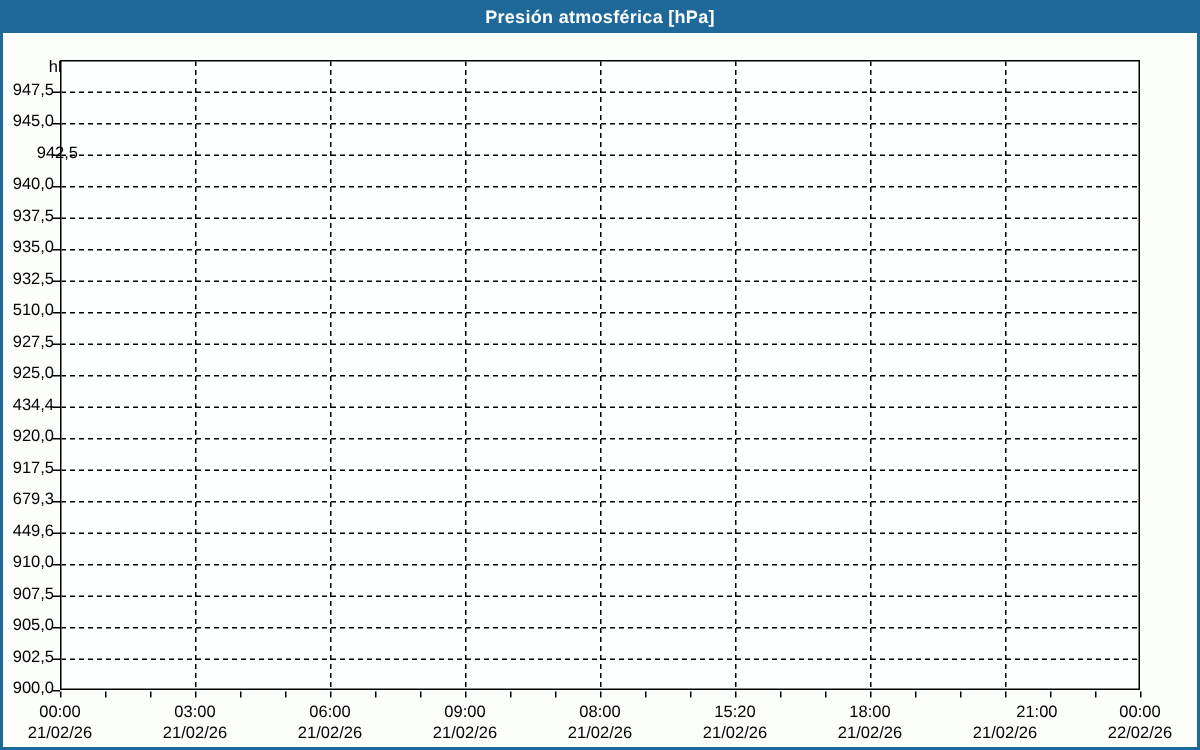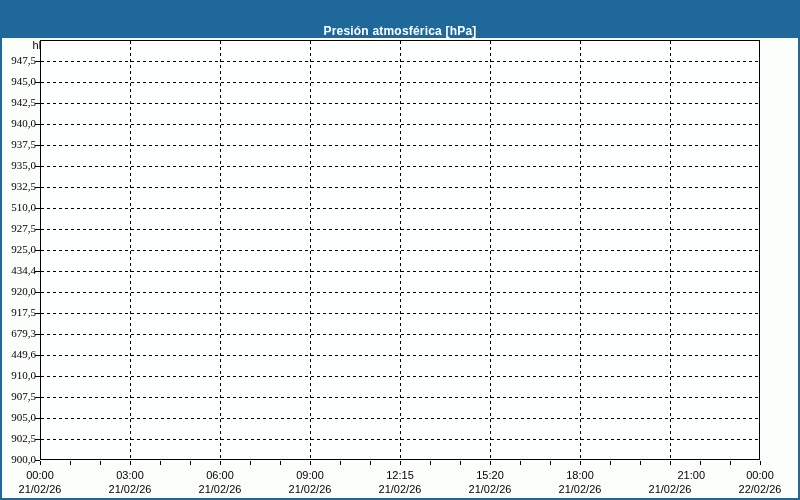--- a/index.html
+++ b/index.html
@@ -7,35 +7,35 @@
     --bg:#fcfefc; --plotbg:#feffff; --label:#000000;
   }
   html,body{margin:0;padding:0;}
   body{
     width:800px;height:500px;position:relative;overflow:hidden;
     background:var(--bg);
     font-family:"Liberation Sans",sans-serif;color:var(--label);
   }
   .frame{position:absolute;inset:0;border:2px solid var(--frame);box-sizing:border-box;}
   .titlebar{
-    position:absolute;top:0;left:0;width:800px;height:38px;background:var(--frame);
-    display:flex;align-items:flex-end;justify-content:center;
+    position:absolute;top:0;left:0;width:800px;height:22px;background:var(--frame);
+    display:flex;align-items:center;justify-content:center;
   }
   .titlebar .title{color:var(--title-text);font-weight:bold;font-size:12px;letter-spacing:0.2px;}
   .plot{
     position:absolute;left:40px;top:40px;width:720px;height:420px;
     border:1px solid var(--axis);box-sizing:border-box;background:var(--plotbg);
   }
   .hgrid{position:absolute;height:1px;left:41px;width:718px;
     background:repeating-linear-gradient(to right,var(--axis) 0 3px,transparent 3px 6px);}
   .vgrid{position:absolute;width:1px;top:41px;height:418px;
     background:repeating-linear-gradient(to bottom,var(--axis) 0 3px,transparent 3px 6px);}
   .ytickmark{position:absolute;left:35px;width:5px;height:1px;background:var(--axis);}
   .xtickmark{position:absolute;top:461px;width:1px;height:4px;background:var(--axis);}
-  .ylab{position:absolute;left:0;width:36px;text-align:right;font-size:11px;line-height:13px;font-family:Liberation Serif, serif;}
+  .ylab{position:absolute;left:0;width:36px;text-align:right;font-size:11px;line-height:13px;}
   .unit{position:absolute;left:16px;top:39px;width:36px;text-align:right;font-size:11px;line-height:13px;}
   .xtime,.xdate{position:absolute;width:70px;text-align:center;font-size:11px;line-height:13px;}
   .xtime{top:469px;}
   .xdate{top:483px;}
 </style>
 </head>
 <body>
 
 <div class="titlebar">
   <span class="title">Presión atmosférica [hPa]</span>
@@ -91,21 +91,21 @@
     <div class="ytickmark" style="top: 166px;"></div>
     <div class="ylab" style="top: 159px;">935,0</div>
     <div class="hgrid" style="top: 145px;"></div>
     <div class="ytickmark" style="top: 145px;"></div>
     <div class="ylab" style="top: 138px;">937,5</div>
     <div class="hgrid" style="top: 124px;"></div>
     <div class="ytickmark" style="top: 124px;"></div>
     <div class="ylab" style="top: 117px;">940,0</div>
     <div class="hgrid" style="top: 103px;"></div>
     <div class="ytickmark" style="top: 103px;"></div>
-    <div class="ylab" style="top: 96px;">942,5</div>
+    <div class="ylab" style="top: 96px; margin-left: 16px;">942,5</div>
     <div class="hgrid" style="top: 82px;"></div>
     <div class="ytickmark" style="top: 82px;"></div>
     <div class="ylab" style="top: 75px;">945,0</div>
     <div class="hgrid" style="top: 61px;"></div>
     <div class="ytickmark" style="top: 61px;"></div>
     <div class="ylab" style="top: 54px;">947,5</div>
     <div class="xtickmark" style="left: 40px;"></div>
     <div class="xtime" style="left: 5px;">00:00</div>
     <div class="xdate" style="left: 5px;">21/02/26</div>
     <div class="xtickmark" style="left: 70px;"></div>
@@ -123,21 +123,21 @@
     <div class="xtickmark" style="left: 250px;"></div>
     <div class="xtickmark" style="left: 280px;"></div>
     <div class="xtickmark" style="left: 310px;"></div>
     <div class="vgrid" style="left: 310px;"></div>
     <div class="xtime" style="left: 275px;">09:00</div>
     <div class="xdate" style="left: 275px;">21/02/26</div>
     <div class="xtickmark" style="left: 340px;"></div>
     <div class="xtickmark" style="left: 370px;"></div>
     <div class="xtickmark" style="left: 400px;"></div>
     <div class="vgrid" style="left: 400px;"></div>
-    <div class="xtime" style="left: 365px;">12:15</div>
+    <div class="xtime" style="left: 365px;">08:00</div>
     <div class="xdate" style="left: 365px;">21/02/26</div>
     <div class="xtickmark" style="left: 430px;"></div>
     <div class="xtickmark" style="left: 460px;"></div>
     <div class="xtickmark" style="left: 490px;"></div>
     <div class="vgrid" style="left: 490px;"></div>
     <div class="xtime" style="left: 455px;">15:20</div>
     <div class="xdate" style="left: 455px;">21/02/26</div>
     <div class="xtickmark" style="left: 520px;"></div>
     <div class="xtickmark" style="left: 550px;"></div>
     <div class="xtickmark" style="left: 580px;"></div>

